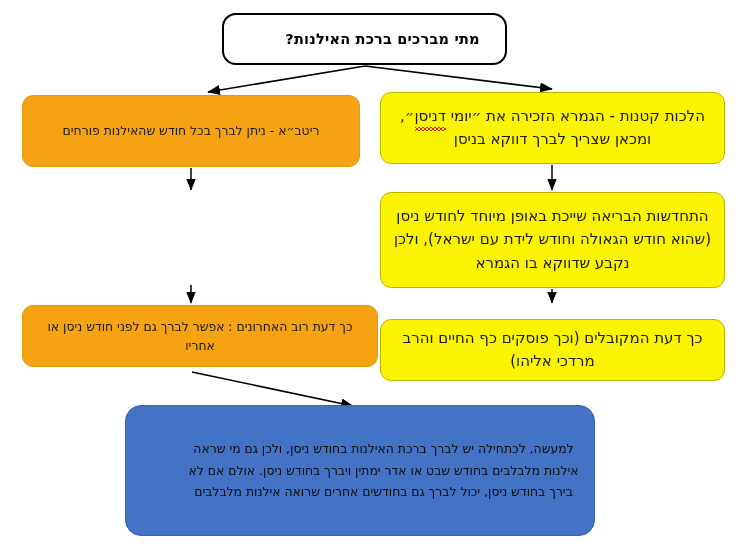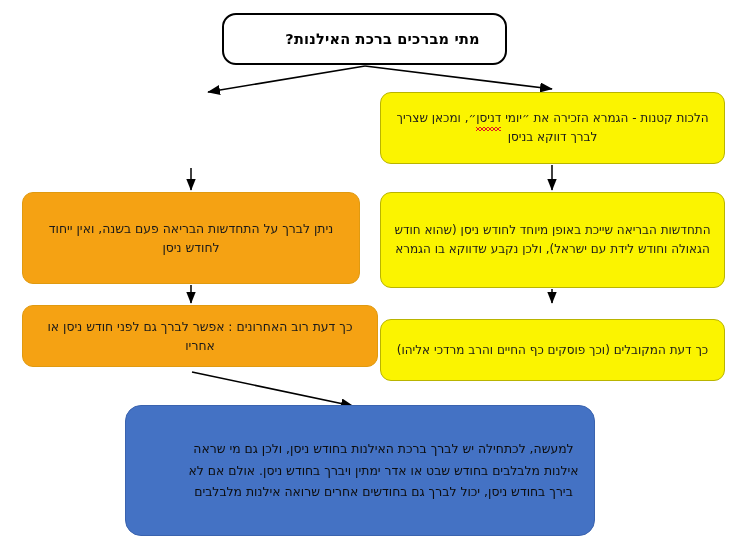--- a/index.html
+++ b/index.html
@@ -65,21 +65,21 @@
     color: #1a1a1a;
   }
 
   
   .yellow {
     background: #FBF400;
     border: 1px solid #B9B400;
     border-radius: 11px;
   }
   .yellow .node-text {
-    font-size: 12px;
+    font-size: 15px;
     color: #1a1a1a;
   }
 
   
   .blue {
     background: #4472C4;
     border: 1px solid #3A63AE;
     border-radius: 16px;
     padding-left: 47px;
   }
@@ -149,24 +149,24 @@
     <line x1="552" y1="165" x2="552" y2="190" stroke="#000000" stroke-width="1.5" marker-end="url(#arrowhead)"></line>
     <line x1="552" y1="289" x2="552" y2="303" stroke="#000000" stroke-width="1.5" marker-end="url(#arrowhead)"></line>
 
     <line x1="192" y1="372" x2="353" y2="406" stroke="#000000" stroke-width="1.6" marker-end="url(#arrowhead)"></line>
   </svg>
 
   <div class="node title-box">
     <span class="node-text">מתי מברכים ברכת האילנות?</span>
   </div>
 
+  <div class="node orange n-l1">
+    <span class="node-text">ריטב״א - ניתן לברך בכל חודש שהאילנות פורחים</span>
+  </div>
 
-  <div class="node orange n-l2">
-    <span class="node-text">ניתן לברך על התחדשות הבריאה פעם בשנה, ואין ייחוד לחודש ניסן</span>
-  </div>
 
   <div class="node orange n-l3">
     <span class="node-text">כך דעת רוב האחרונים : אפשר לברך גם לפני חודש ניסן או אחריו</span>
   </div>
 
   <div class="node yellow n-r1">
     <span class="node-text"><span>הלכות קטנות - הגמרא הזכירה את ״יומי </span><span class="squiggle">דניסן</span><span>״, ומכאן שצריך לברך דווקא בניסן</span></span>
   </div>
 
   <div class="node yellow n-r2">

